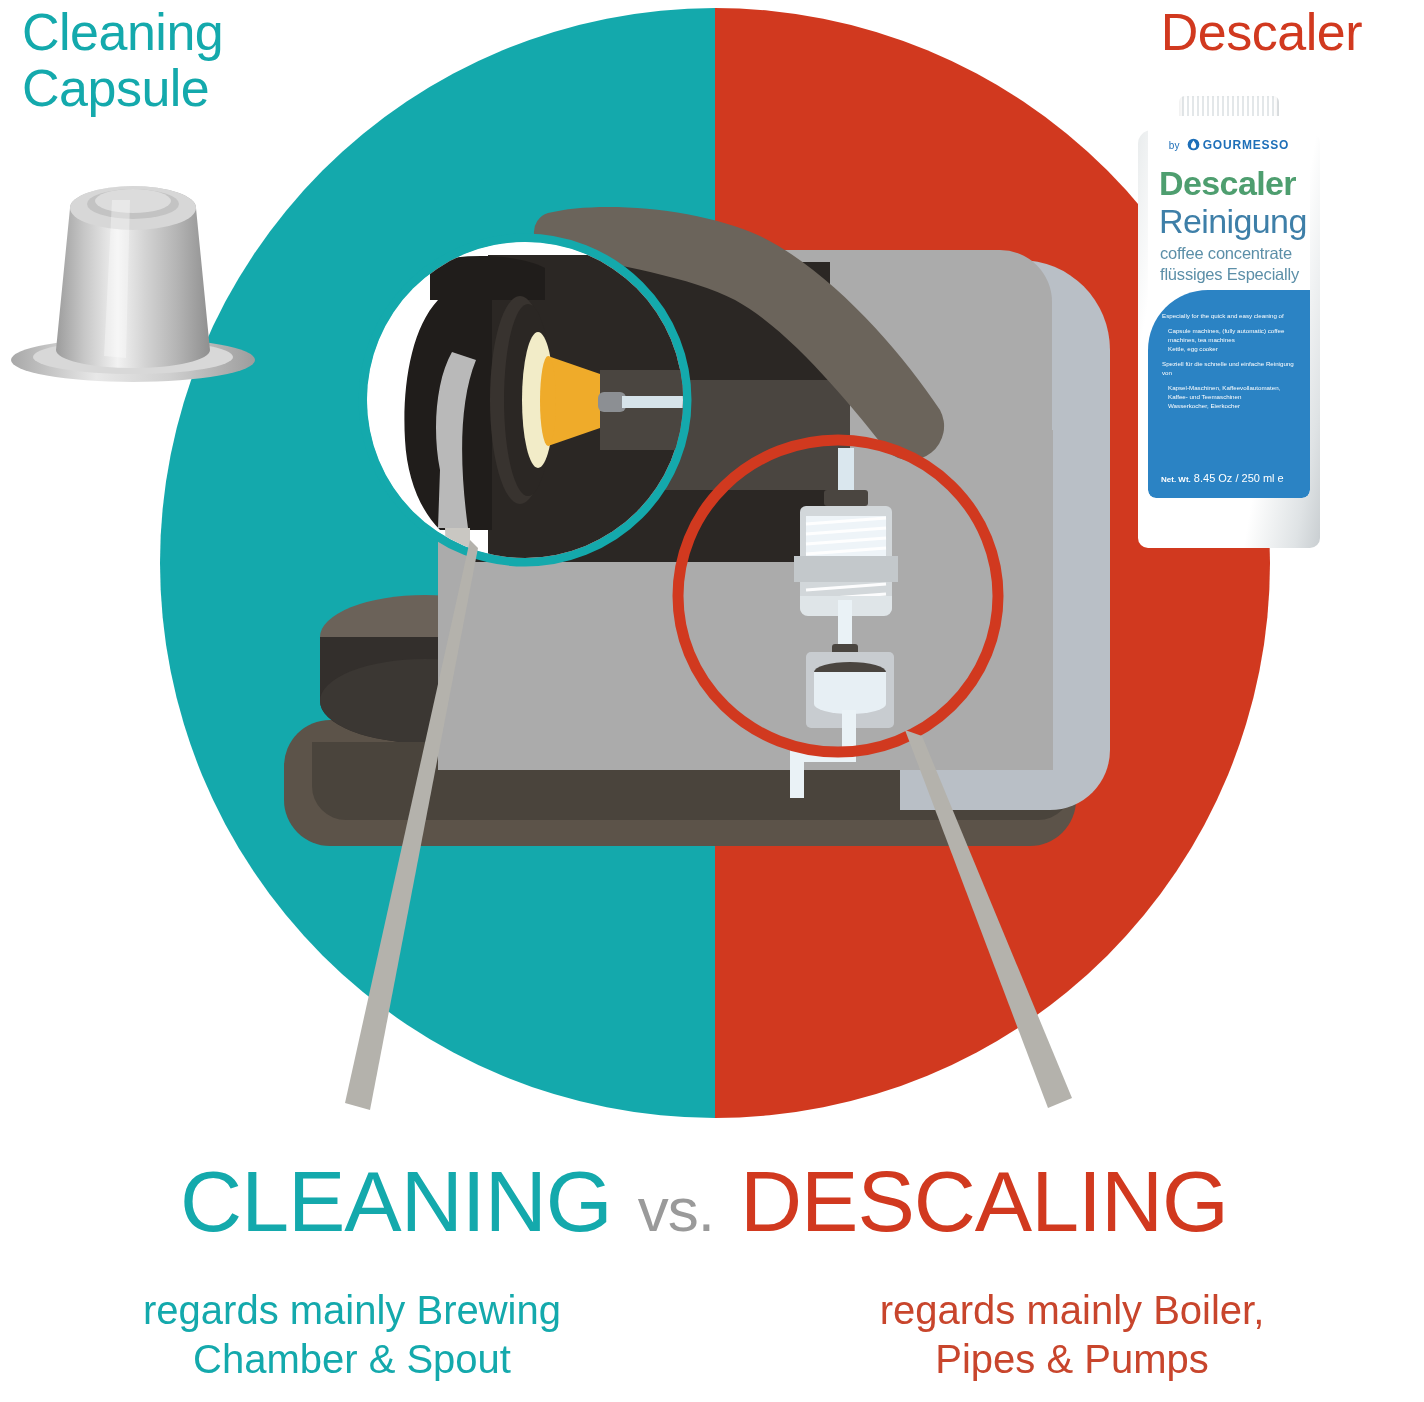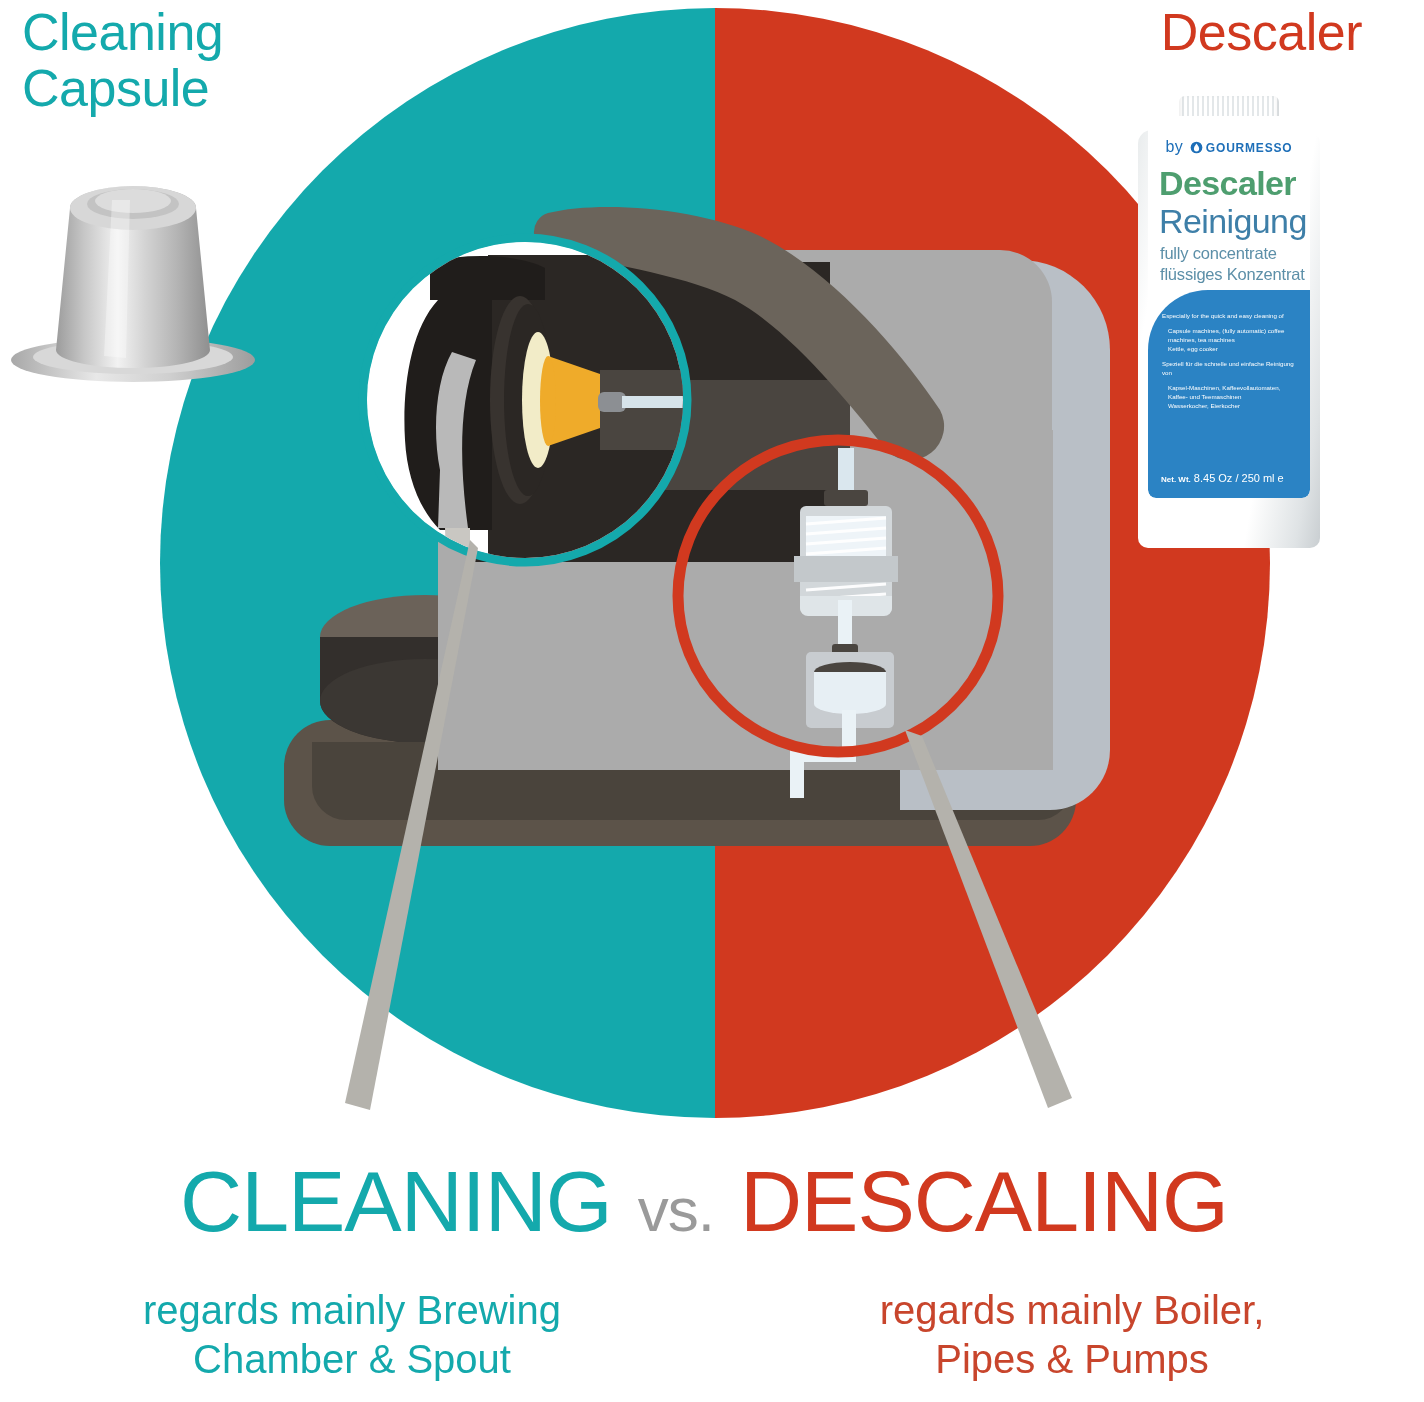--- a/index.html
+++ b/index.html
@@ -127,21 +127,21 @@
   .brandline {
     position: absolute;
     left: 0; top: 22px;
     width: 162px;
     text-align: center;
     font-size: 12.5px;
     color: #1E6FB8;
     letter-spacing: .3px;
     white-space: nowrap;
   }
-  .brandline .by { font-size: 16px; font-weight: 400; margin-top: 20px; }
+  .brandline .by { font-size: 10px; font-weight: 400; margin-top: 20px; }
   .brandline .brand {
     font-weight: 700;
     letter-spacing: .8px;
     font-size: 12px;
   }
   .droplet {
     display: inline-block;
     width: 13px; height: 13px;
     vertical-align: -2px;
     margin: 0 3px;
@@ -397,22 +397,22 @@
       <div class="brandline">
         <span class="by">by</span>
         <svg class="droplet" viewBox="0 0 20 20">
           <circle cx="10" cy="10" r="9" fill="#1E6FB8"></circle>
           <path d="M10 4 C6.5 8.5 6 10.6 6 12 a4 4 0 0 0 8 0 c0 -1.4 -0.5 -3.5 -4 -8 z" fill="#ffffff"></path>
         </svg><span class="brand">GOURMESSO</span>
       </div>
 
       <div class="title-en">Descaler</div>
       <div class="title-de">Reinigung</div>
-      <div class="sub-en">fully concentrate</div>
-      <div class="sub-de">flüssiges Konzentrat</div>
+      <div class="sub-en">coffee concentrate</div>
+      <div class="sub-de">flüssiges Especially</div>
 
       <div class="blue-panel">
         <div class="fineprint">
           <p>Especially for the quick and easy cleaning of</p>
           <p class="bullets">
             <span>Capsule machines, (fully automatic) coffee machines, tea machines</span><br>
             <span>Kettle, egg cooker</span>
           </p>
           <p>Speziell für die schnelle und einfache Reinigung von</p>
           <p class="bullets">

